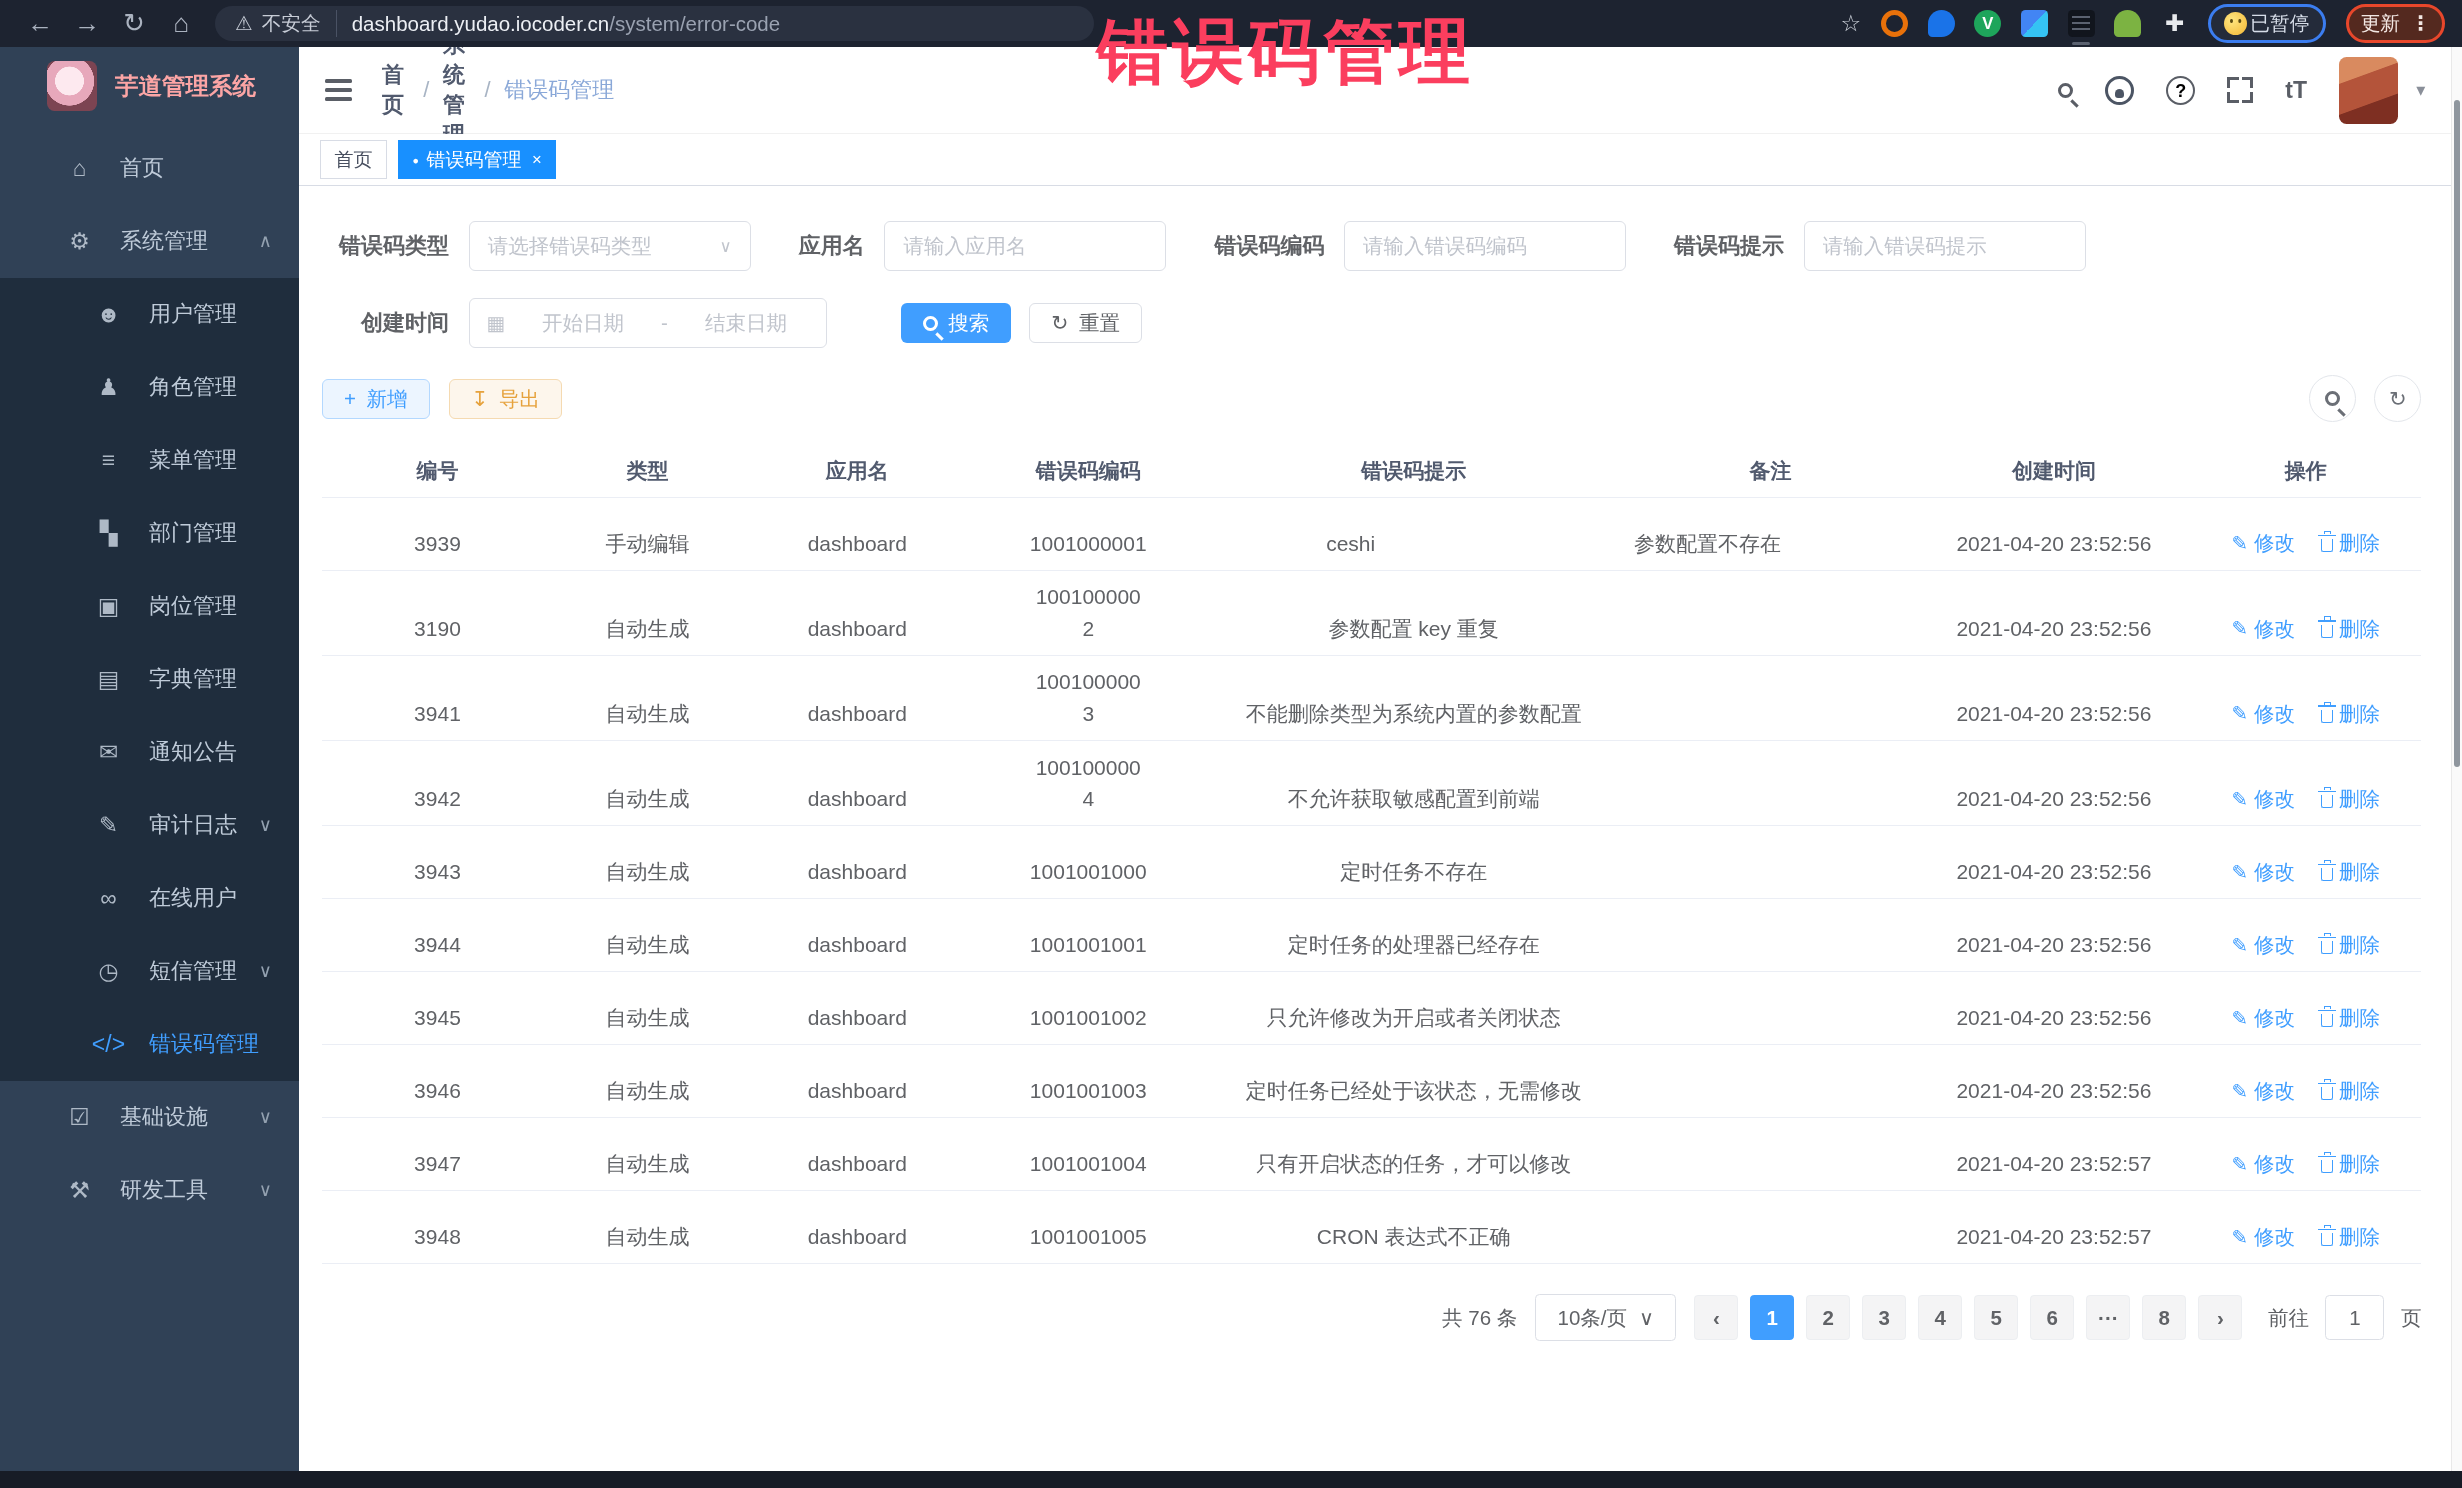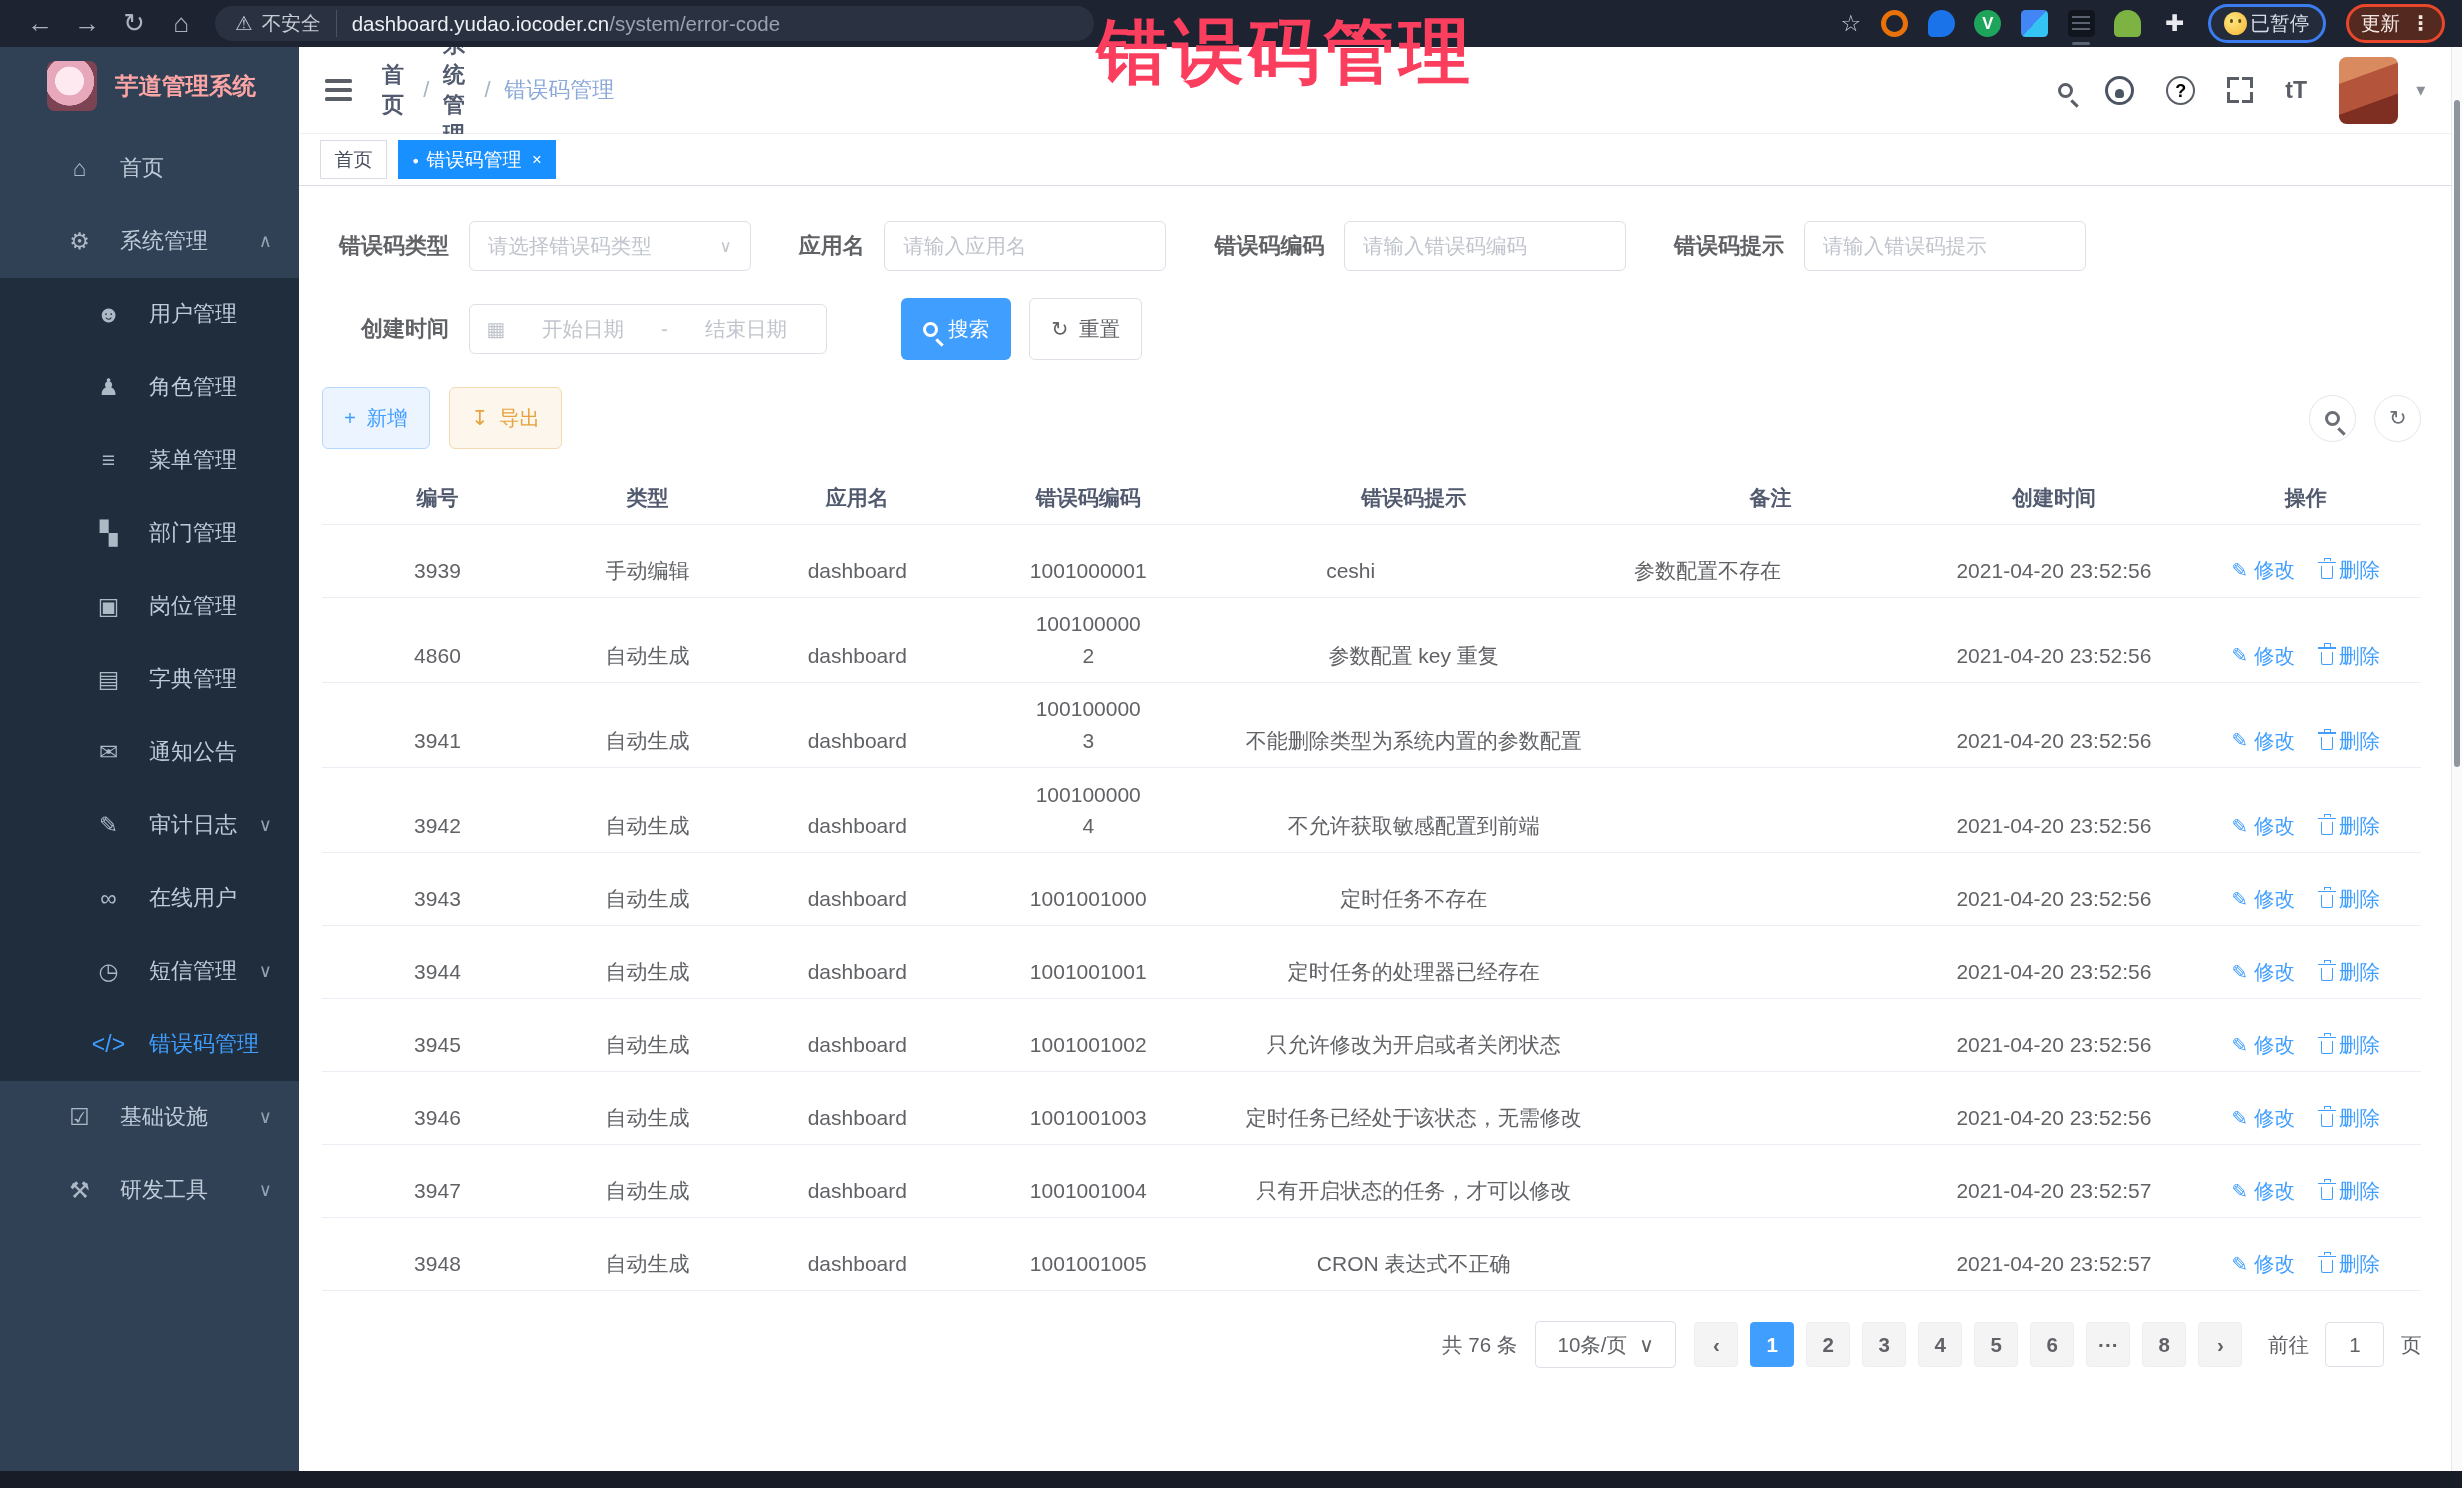--- a/index.html
+++ b/index.html
@@ -90,21 +90,21 @@
   .f-group { display:flex; align-items:center; margin-right:48px; }
   .f-label { font-size:22px; font-weight:700; color:#606266; margin-right:19.7px; white-space:nowrap; }
   .f-label.w1 { width:127px; text-align:right; }
   .inp, .sel { width:282px; height:50px; border:1.5px solid #dcdfe6; border-radius:6px; font-size:20.5px; color:#606266; padding:0 18px; background:#fff; }
   input.inp::placeholder { color:#c0c4cc; }
   .sel { display:flex; align-items:center; justify-content:space-between; color:#c0c4cc; }
   .sel .sc { color:#c0c4cc; font-size:16.7px; }
   .daterange { width:358px; height:50px; border:1.5px solid #dcdfe6; border-radius:6px; display:flex; align-items:center; padding:0 16.7px; gap:15px; color:#c0c4cc; font-size:20.5px; }
   .daterange .cal { font-size:19.7px; }
   .daterange .dph { flex:1; text-align:center; }
-  .btn { height:62px; border-radius:6px; font-size:20.5px; display:inline-flex; align-items:center; gap:10.6px; padding:8px 21px; cursor:pointer; border:1.5px solid transparent; }
+  .btn { height:40px; border-radius:6px; font-size:20.5px; display:inline-flex; align-items:center; gap:10.6px; padding:8px 21px; cursor:pointer; border:1.5px solid transparent; }
   .btn.primary { background:#409eff; color:#fff; margin-left:26px; }
   .btn.plain { background:#fff; border-color:#dcdfe6; color:#606266; margin-left:18px; }
   .btn.add { background:#ecf5ff; border-color:#b3d8ff; color:#409eff; }
   .btn.export { background:#fdf6ec; border-color:#f5dab1; color:#e6a23c; margin-left:19.7px; }
   .toolbar { display:flex; align-items:center; margin-bottom:19.7px; }
   .tool-right { margin-left:auto; display:flex; gap:18px; }
   .circ { width:47px; height:47px; border-radius:50%; border:1.5px solid #e3e6eb; display:flex; align-items:center; justify-content:center; color:#6b6f76; font-size:21px; background:#fff; }
 
   
   .tbl { width:100%; }
@@ -360,21 +360,21 @@
         <span class="td c0">3939</span>
         <span class="td c1">手动编辑</span>
         <span class="td c2">dashboard</span>
         <span class="td c3">1001000001</span>
         <span class="td c5">ceshi</span>
         <span class="td c4">参数配置不存在</span>
         <span class="td c6">2021-04-20 23:52:56</span>
         <span class="td c7"><span class="ops"><span class="op"><span class="pencil">✎</span><span>修改</span></span><span class="op"><span class="trash"></span><span>删除</span></span></span></span>
       </div>
       <div class="trow">
-        <span class="td c0">4860</span>
+        <span class="td c0">3190</span>
         <span class="td c1">自动生成</span>
         <span class="td c2">dashboard</span>
         <span class="td c3">100100000
 2</span>
         <span class="td c4">参数配置 key 重复</span>
         <span class="td c5"></span>
         <span class="td c6">2021-04-20 23:52:56</span>
         <span class="td c7"><span class="ops"><span class="op"><span class="pencil">✎</span><span>修改</span></span><span class="op"><span class="trash"></span><span>删除</span></span></span></span>
       </div>
       <div class="trow">

